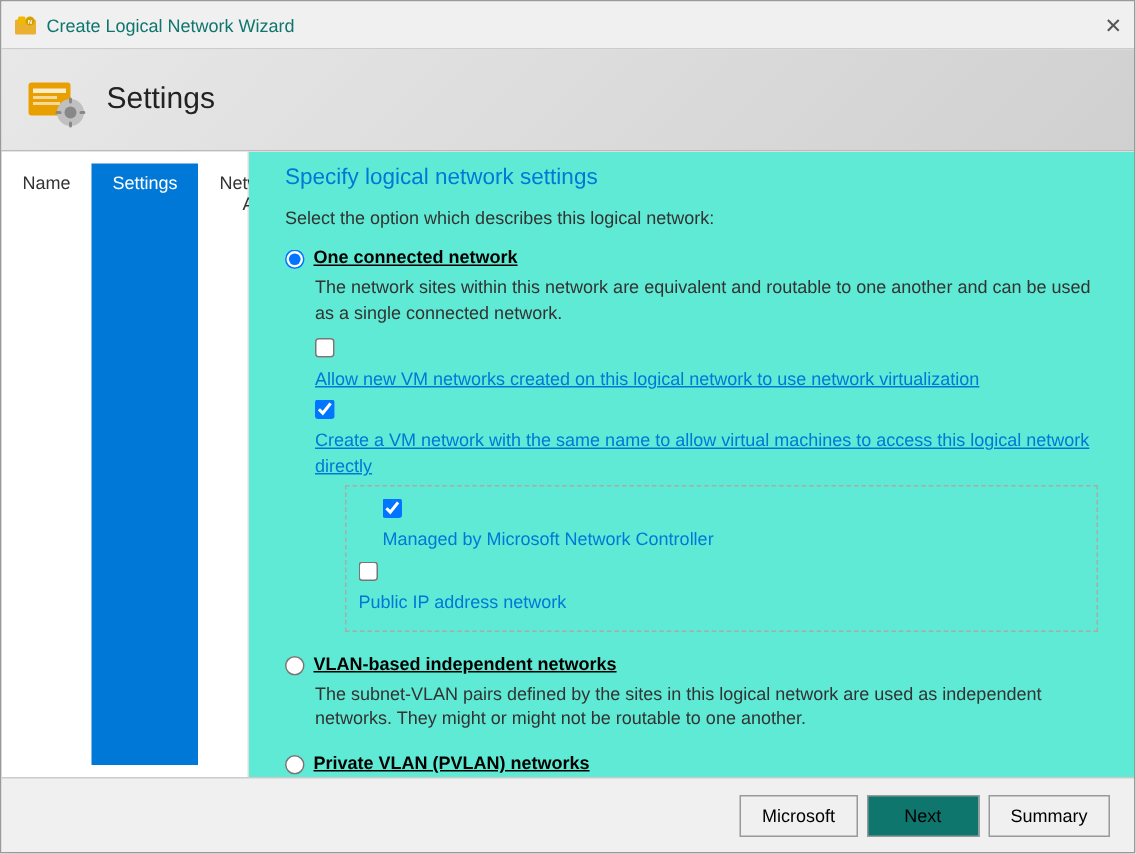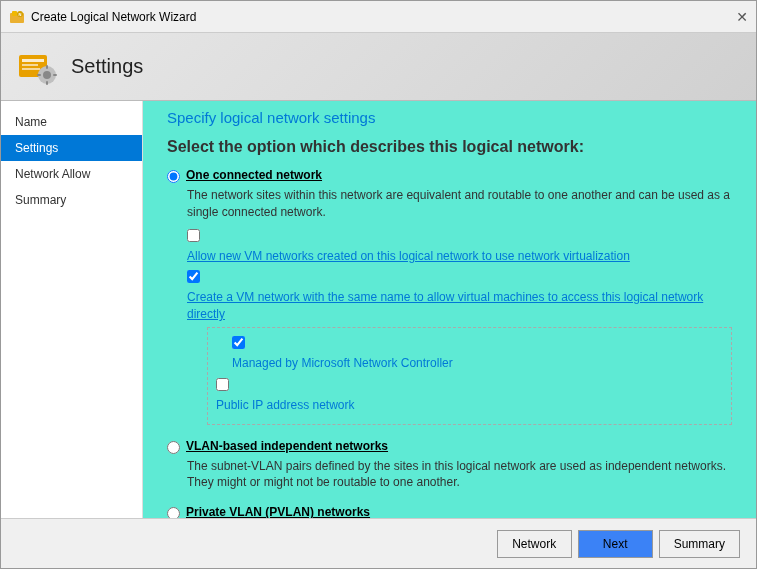--- a/index.html
+++ b/index.html
@@ -30,21 +30,21 @@
       align-items: center;
       justify-content: space-between;
       padding: 6px 8px;
       height: 32px;
     }
     .title-bar-left {
       display: flex;
       align-items: center;
       gap: 6px;
       font-size: 12px;
-      color: #000000;
+      color: #0f766e;
     }
     .title-icon {
       width: 16px;
       height: 16px;
     }
     .title-bar-close {
       font-size: 14px;
       cursor: pointer;
       color: #555;
       background: none;
@@ -68,26 +68,26 @@
       font-size: 20px;
       font-weight: 300;
       color: #222;
     }
     .content-area {
       display: flex;
       flex: 1;
       overflow: hidden;
     }
     .sidebar {
-      width: 142px;
+      width: 165px;
       background: #fff;
       border-right: 1px solid #ddd;
       display: flex;
-      flex-direction: column;
       padding: 8px 0;
+      text-align: right;
     }
     .sidebar-item {
       padding: 6px 14px;
       font-size: 12px;
       color: #333;
       cursor: pointer;
     }
     .sidebar-item.active {
       background: #0078d7;
       color: #fff;
@@ -98,24 +98,23 @@
       overflow-y: auto;
       background: #5eead4;
     }
     .section-title {
       font-size: 15px;
       color: #0078d7;
       font-weight: 400;
       margin-bottom: 12px;
     }
     .description {
-      font-size: 16px;
+      font-size: 12px;
       color: #333;
       margin-bottom: 12px;
-      font-weight: bold;
     }
     .option-group {
       margin-bottom: 14px;
     }
     .radio-option {
       display: flex;
       align-items: flex-start;
       gap: 6px;
       margin-bottom: 4px;
     }
@@ -181,21 +180,21 @@
       height: 28px;
       padding: 0 14px;
       font-size: 12px;
       font-family: 'Segoe UI', sans-serif;
       background: #f0f0f0;
       border: 1px solid #999;
       cursor: pointer;
       color: #000;
     }
     .btn-primary {
-      background: #3b82f6;
+      background: #0f766e;
       border: 1px solid #999;
     }
   </style>
 </head>
 <body>
 
 <div class="window">
 
   <div class="title-bar">
     <div class="title-bar-left">
@@ -287,17 +286,17 @@
       <div class="option-group">
         <div class="radio-option">
           <input type="radio" name="network-type" id="private-vlan" style="">
           <label class="radio-label" for="private-vlan">Private VLAN (PVLAN) networks</label>
         </div>
       </div>
     </div>
   </div>
 
   <div class="footer">
-    <button class="btn">Network</button>
+    <button class="btn">Microsoft</button>
     <button class="btn btn-primary">Next</button>
     <button class="btn">Summary</button>
   </div>
 </div>
 
 </body></html>

